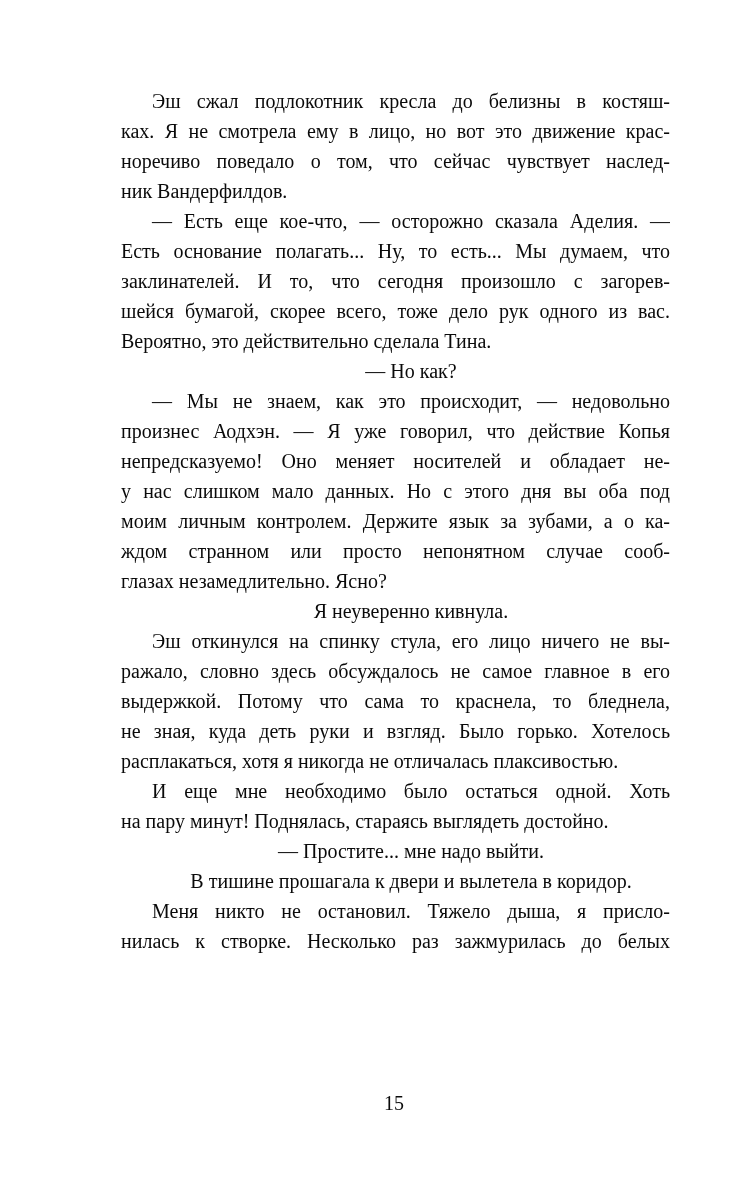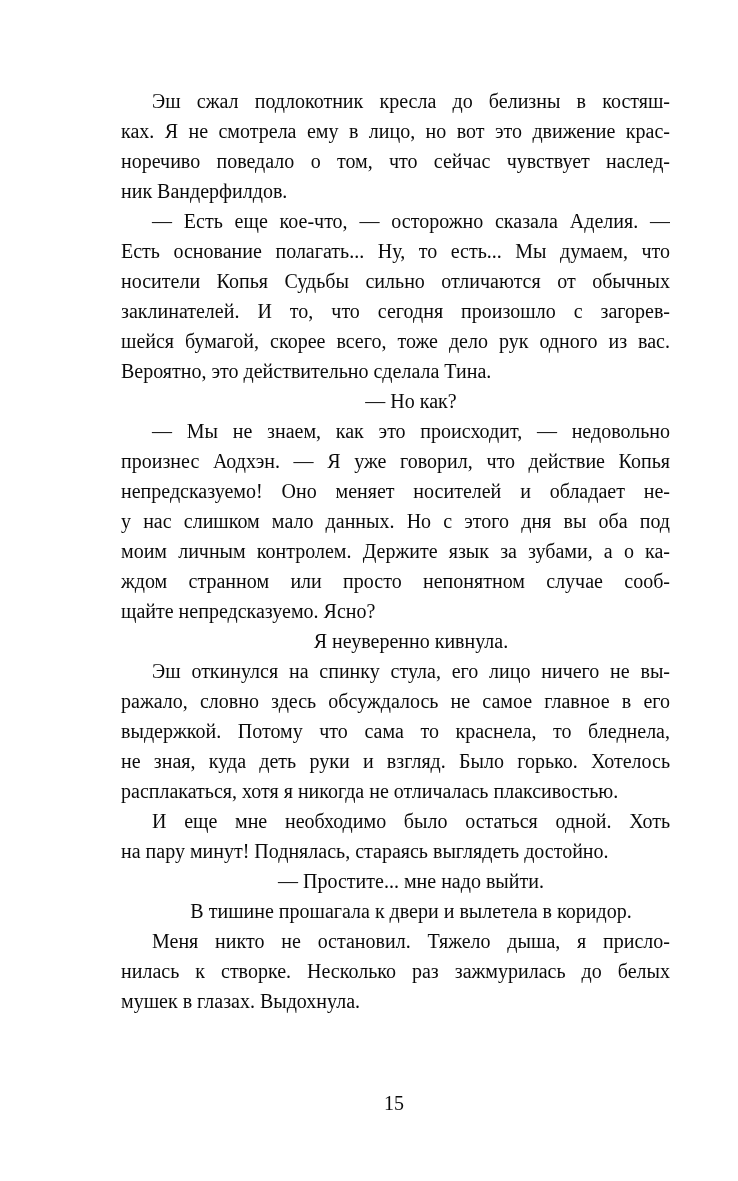--- a/index.html
+++ b/index.html
@@ -50,40 +50,38 @@
 </head>
 <body>
 
 <div class="text-block" id="text-block">
     <div class="ln indent j">Эш сжал подлокотник кресла до белизны в костяш-</div>
     <div class="ln j">ках. Я не смотрела ему в лицо, но вот это движение крас-</div>
     <div class="ln j">норечиво поведало о том, что сейчас чувствует наслед-</div>
     <div class="ln">ник Вандерфилдов.</div>
     <div class="ln indent j">— Есть еще кое-что, — осторожно сказала Аделия. —</div>
     <div class="ln j">Есть основание полагать... Ну, то есть... Мы думаем, что</div>
-    <div class="ln j">носители Копья Судьбы сильно отличаются от обычных</div>
     <div class="ln j">заклинателей. И то, что сегодня произошло с загорев-</div>
     <div class="ln j">шейся бумагой, скорее всего, тоже дело рук одного из вас.</div>
     <div class="ln">Вероятно, это действительно сделала Тина.</div>
     <div class="ln indent">— Но как?</div>
     <div class="ln indent j">— Мы не знаем, как это происходит, — недовольно</div>
     <div class="ln j">произнес Аодхэн. — Я уже говорил, что действие Копья</div>
     <div class="ln j">непредсказуемо! Оно меняет носителей и обладает не-</div>
     <div class="ln j">у нас слишком мало данных. Но с этого дня вы оба под</div>
     <div class="ln j">моим личным контролем. Держите язык за зубами, а о ка-</div>
     <div class="ln j">ждом странном или просто непонятном случае сооб-</div>
-    <div class="ln">щайте непредсказуемо. Ясно?</div>
+    <div class="ln">глазах незамедлительно. Ясно?</div>
     <div class="ln indent">Я неуверенно кивнула.</div>
     <div class="ln indent j">Эш откинулся на спинку стула, его лицо ничего не вы-</div>
     <div class="ln j">ражало, словно здесь обсуждалось не самое главное в его</div>
     <div class="ln j">выдержкой. Потому что сама то краснела, то бледнела,</div>
     <div class="ln j">не зная, куда деть руки и взгляд. Было горько. Хотелось</div>
     <div class="ln">расплакаться, хотя я никогда не отличалась плаксивостью.</div>
     <div class="ln indent j">И еще мне необходимо было остаться одной. Хоть</div>
     <div class="ln">на пару минут! Поднялась, стараясь выглядеть достойно.</div>
     <div class="ln indent">— Простите... мне надо выйти.</div>
     <div class="ln indent">В тишине прошагала к двери и вылетела в коридор.</div>
     <div class="ln indent j">Меня никто не остановил. Тяжело дыша, я присло-</div>
     <div class="ln j">нилась к створке. Несколько раз зажмурилась до белых</div>
-    <div class="ln">мушек в глазах. Выдохнула.</div>
   </div>
 
 <div class="page-number">15</div>
 
 </body></html>

